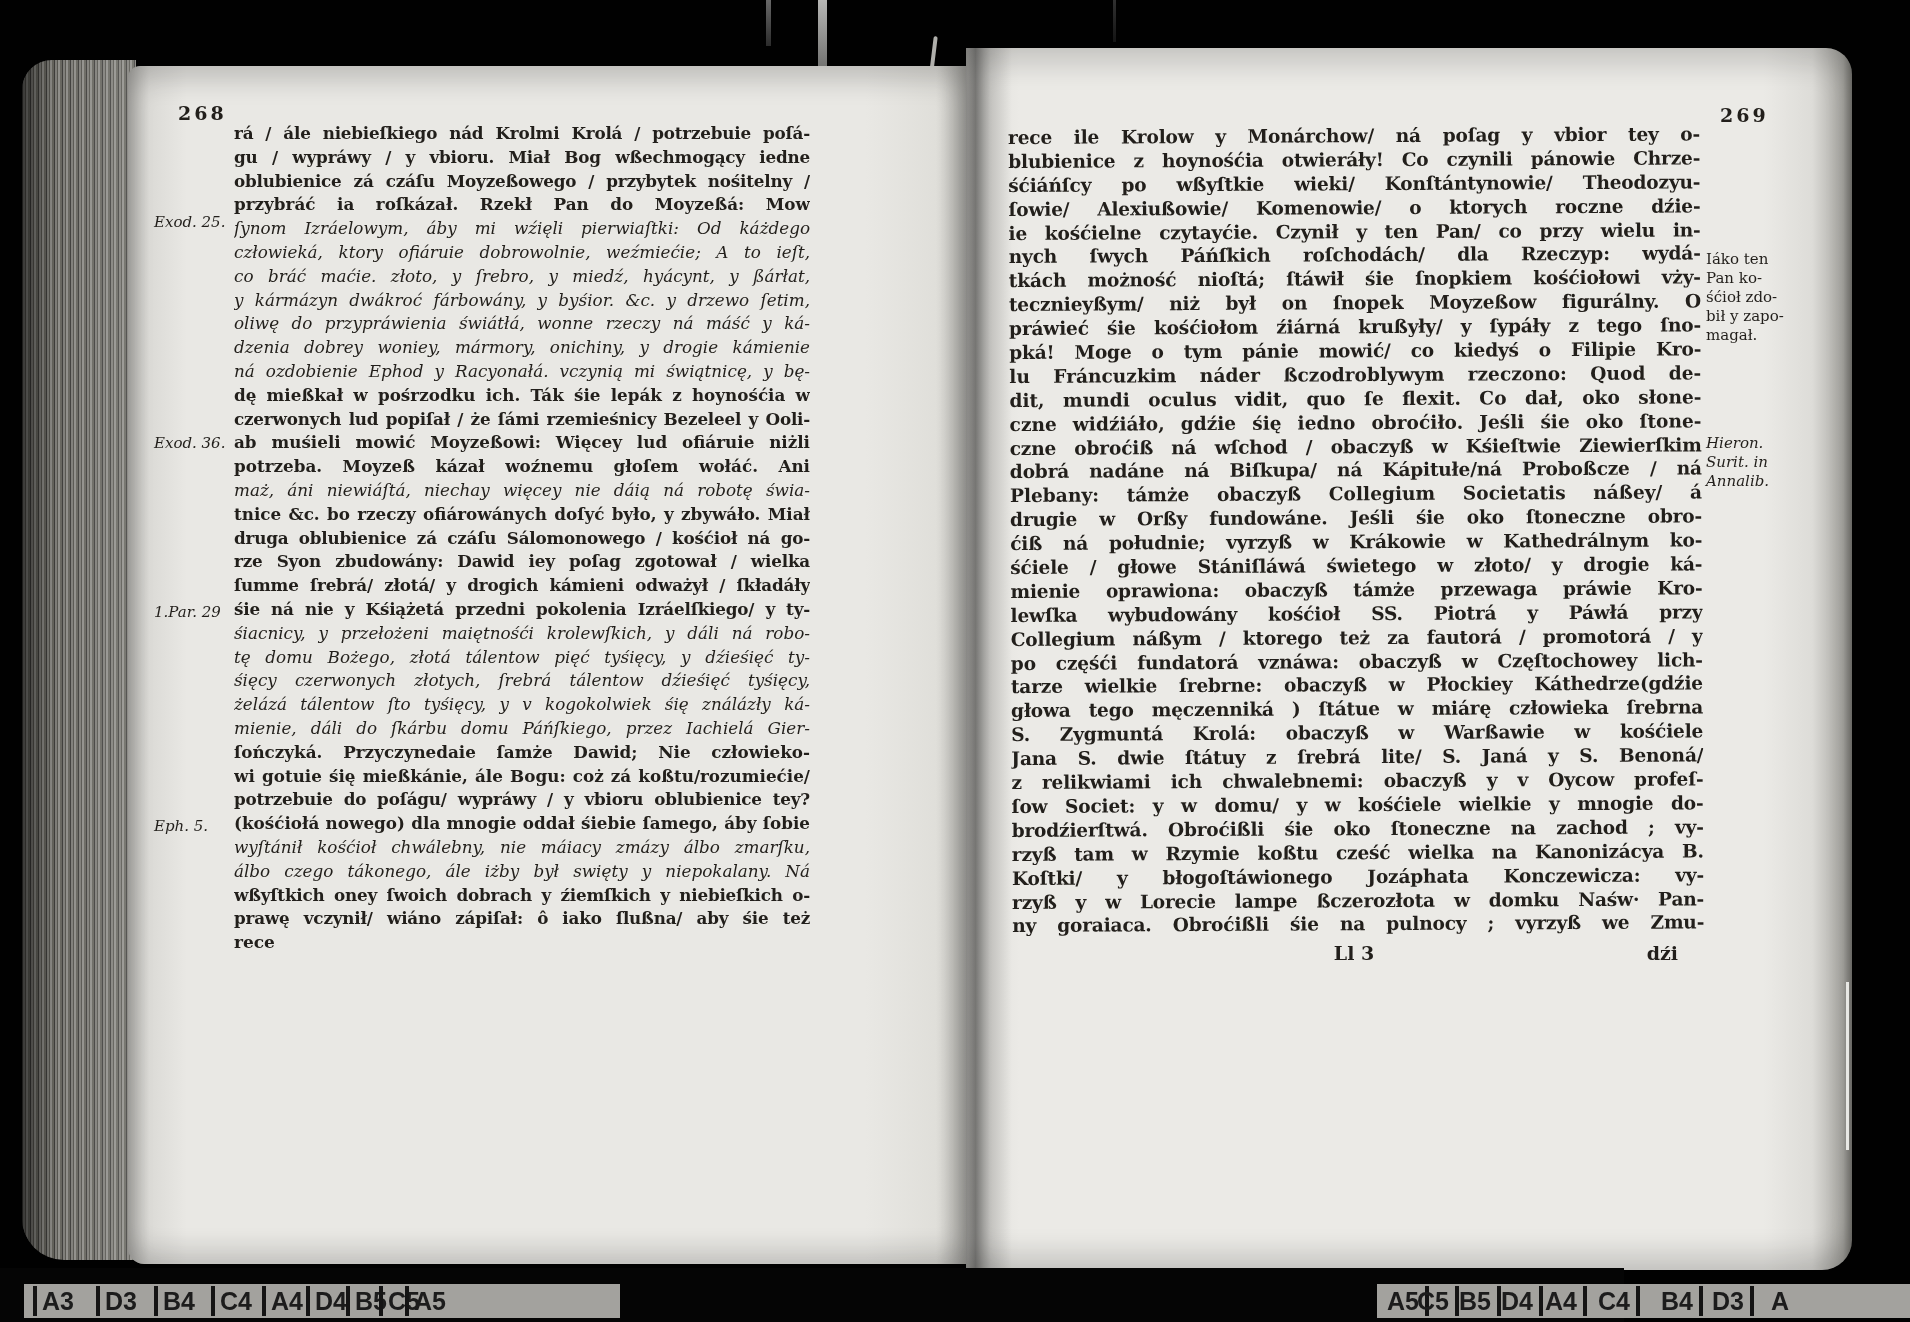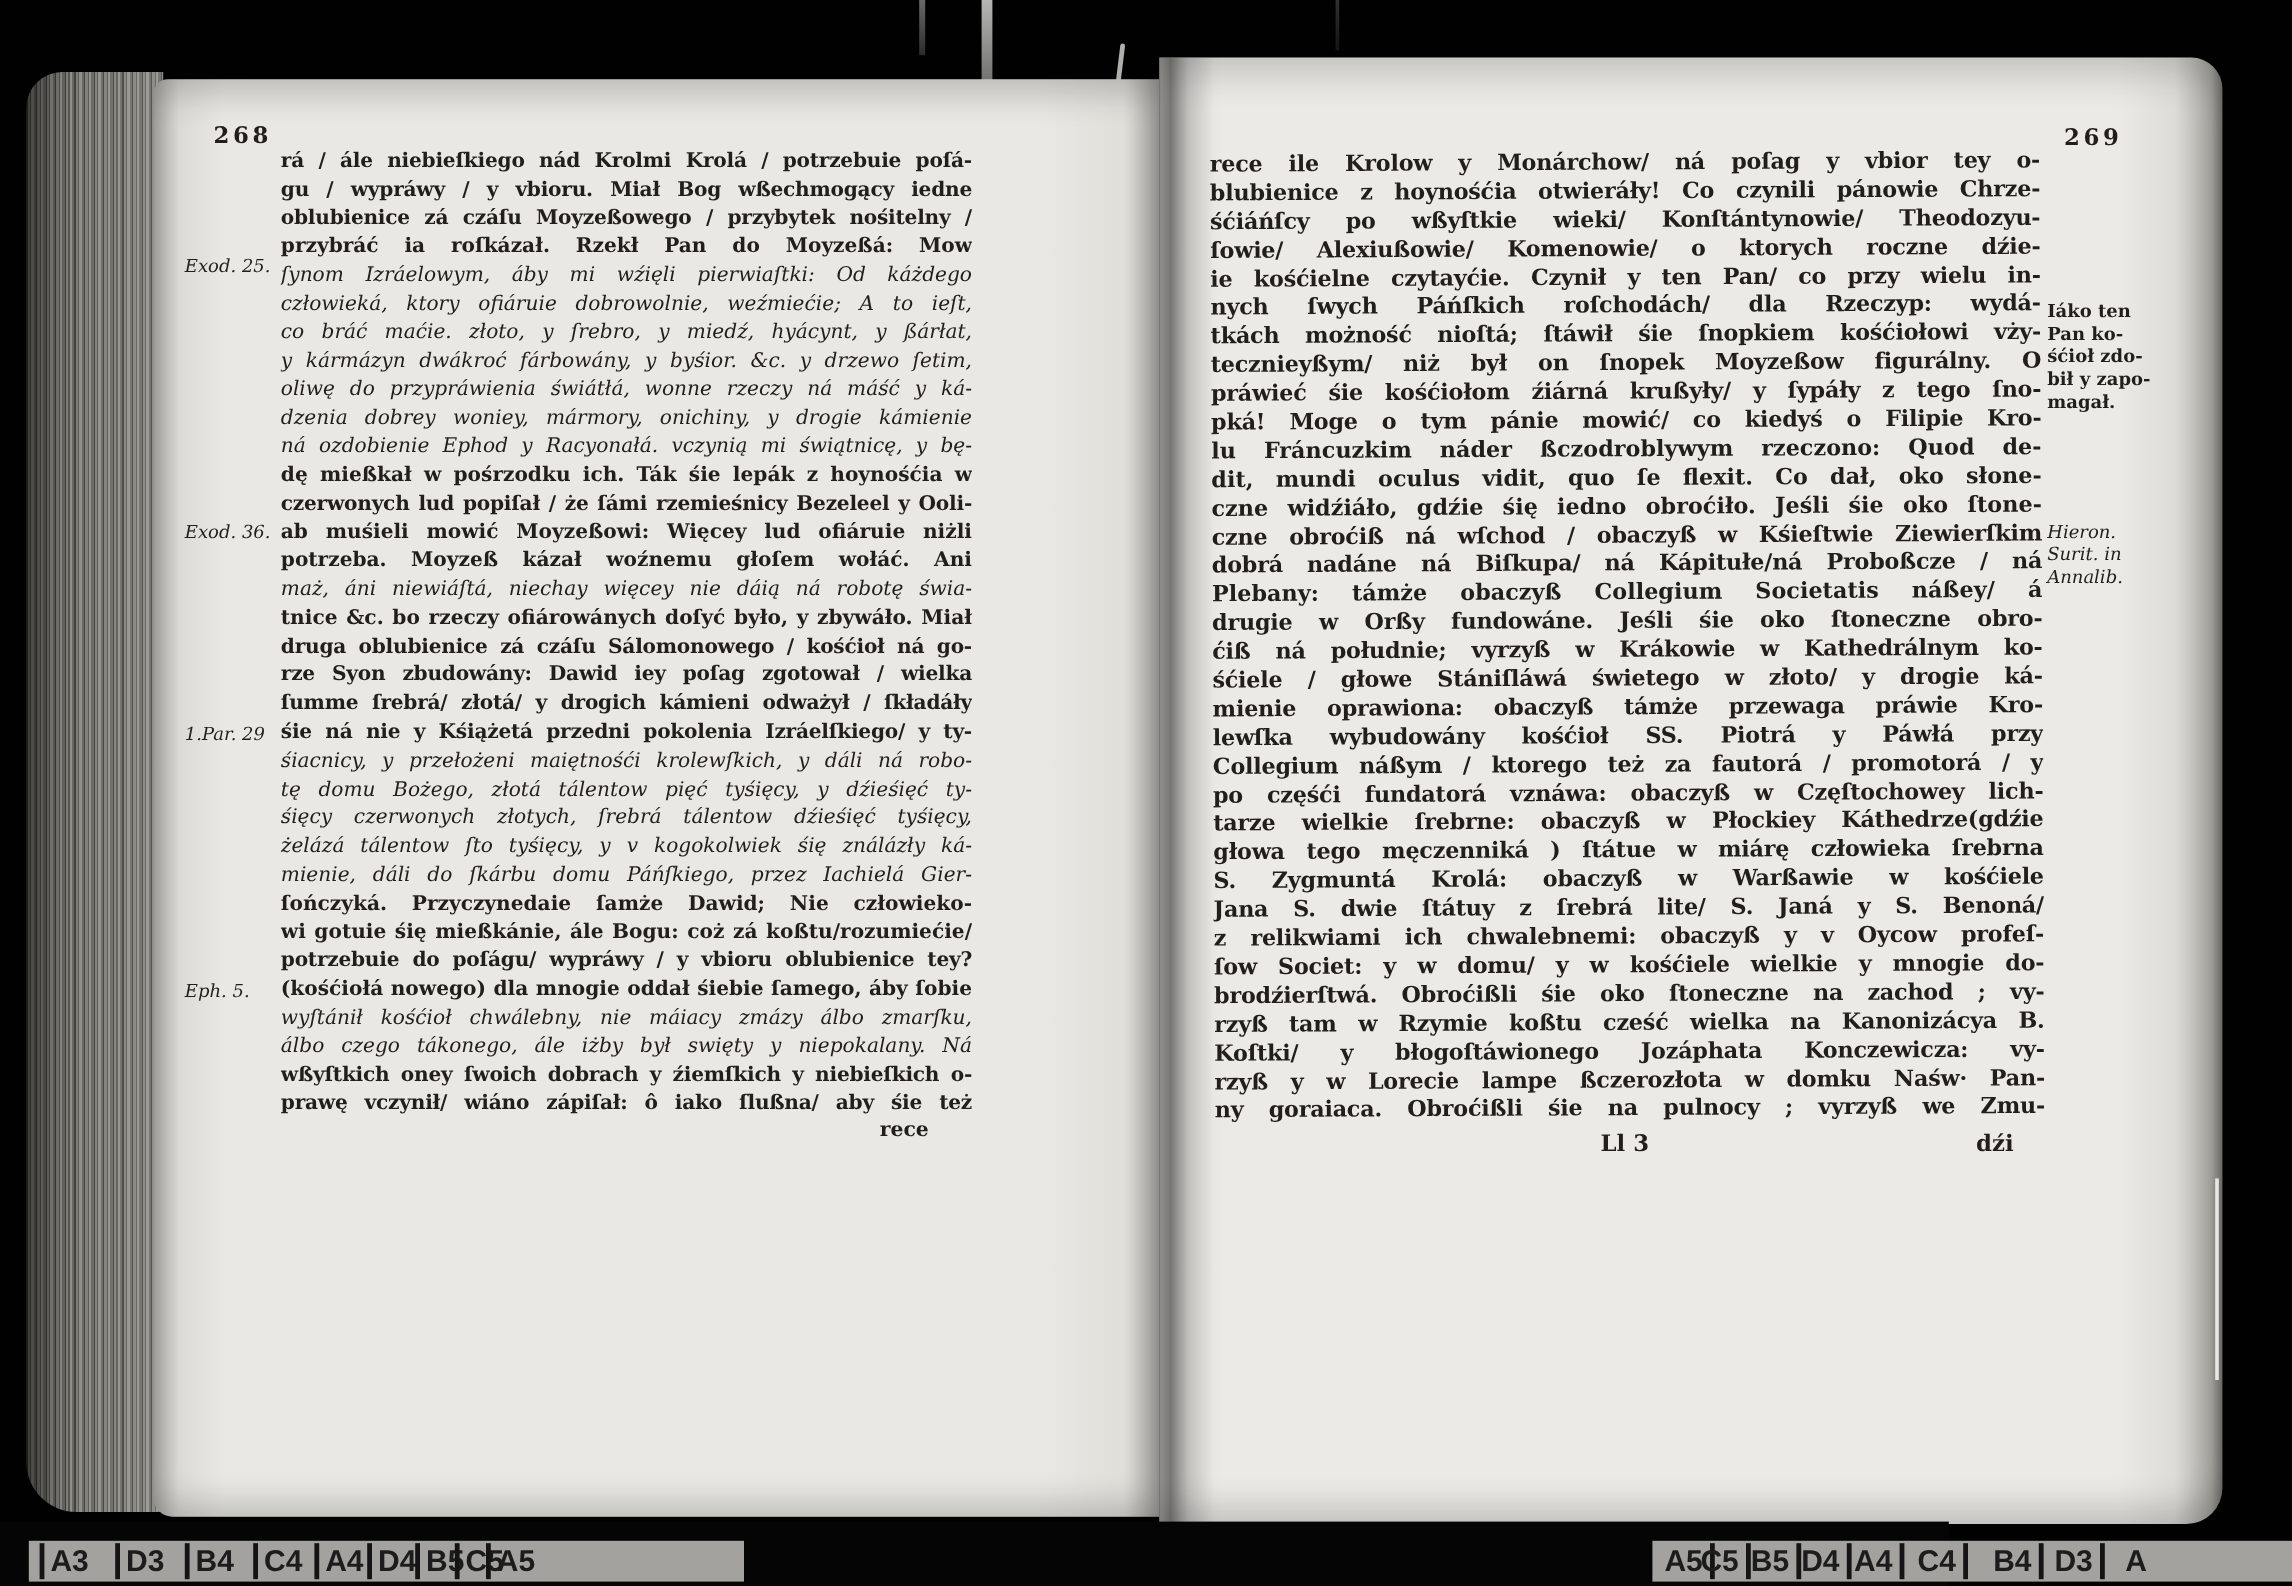--- a/index.html
+++ b/index.html
@@ -42,25 +42,25 @@
   .s-m{font-weight:600;}
   
   .pagenum{position:absolute;font-size:19px;font-weight:600;letter-spacing:3px;}
   #pagenum-left{left:50px;top:36px;}
   #pagenum-right{left:754px;top:56px;}
   
   .notes{position:absolute;font-size:15px;line-height:18px;}
   .note{position:absolute;white-space:pre-line;}
   #left-notes{left:26px;top:56px;width:80px;font-style:italic;}
   #right-notes{left:740px;top:78px;width:140px;}
-  .s-roman{font-style:normal;font-weight:700;line-height:19px;}
+  .s-roman{font-style:normal;font-weight:400;line-height:19px;}
   .s-italic{font-style:italic;line-height:19px;}
   
   .catchrow{position:absolute;font-weight:700;}
-  #left-catch{left:106px;top:866px;width:576px;text-align:right;padding-right:36px;box-sizing:border-box;font-size:17px;}
+  #left-catch{left:106px;top:866px;width:576px;text-align:left;padding-right:36px;box-sizing:border-box;font-size:17px;}
   #right-sigrow{left:42px;top:894px;width:692px;font-size:19px;}
   #right-sig{position:absolute;left:0;width:100%;text-align:center;}
   #right-catch{position:absolute;right:22px;}
   
   #ruler{position:absolute;left:0;top:1268px;width:1624px;height:54px;background:#050505;}
   .band{position:absolute;top:16px;height:34px;background:var(--band);
     font-family:"Liberation Sans",sans-serif;font-weight:700;color:var(--bandink);}
   #band-left{left:24px;width:596px;}
   #band-right{left:1377px;width:533px;}
   .rlabel{position:absolute;top:2px;height:30px;line-height:30px;font-size:25px;display:inline-block;}

